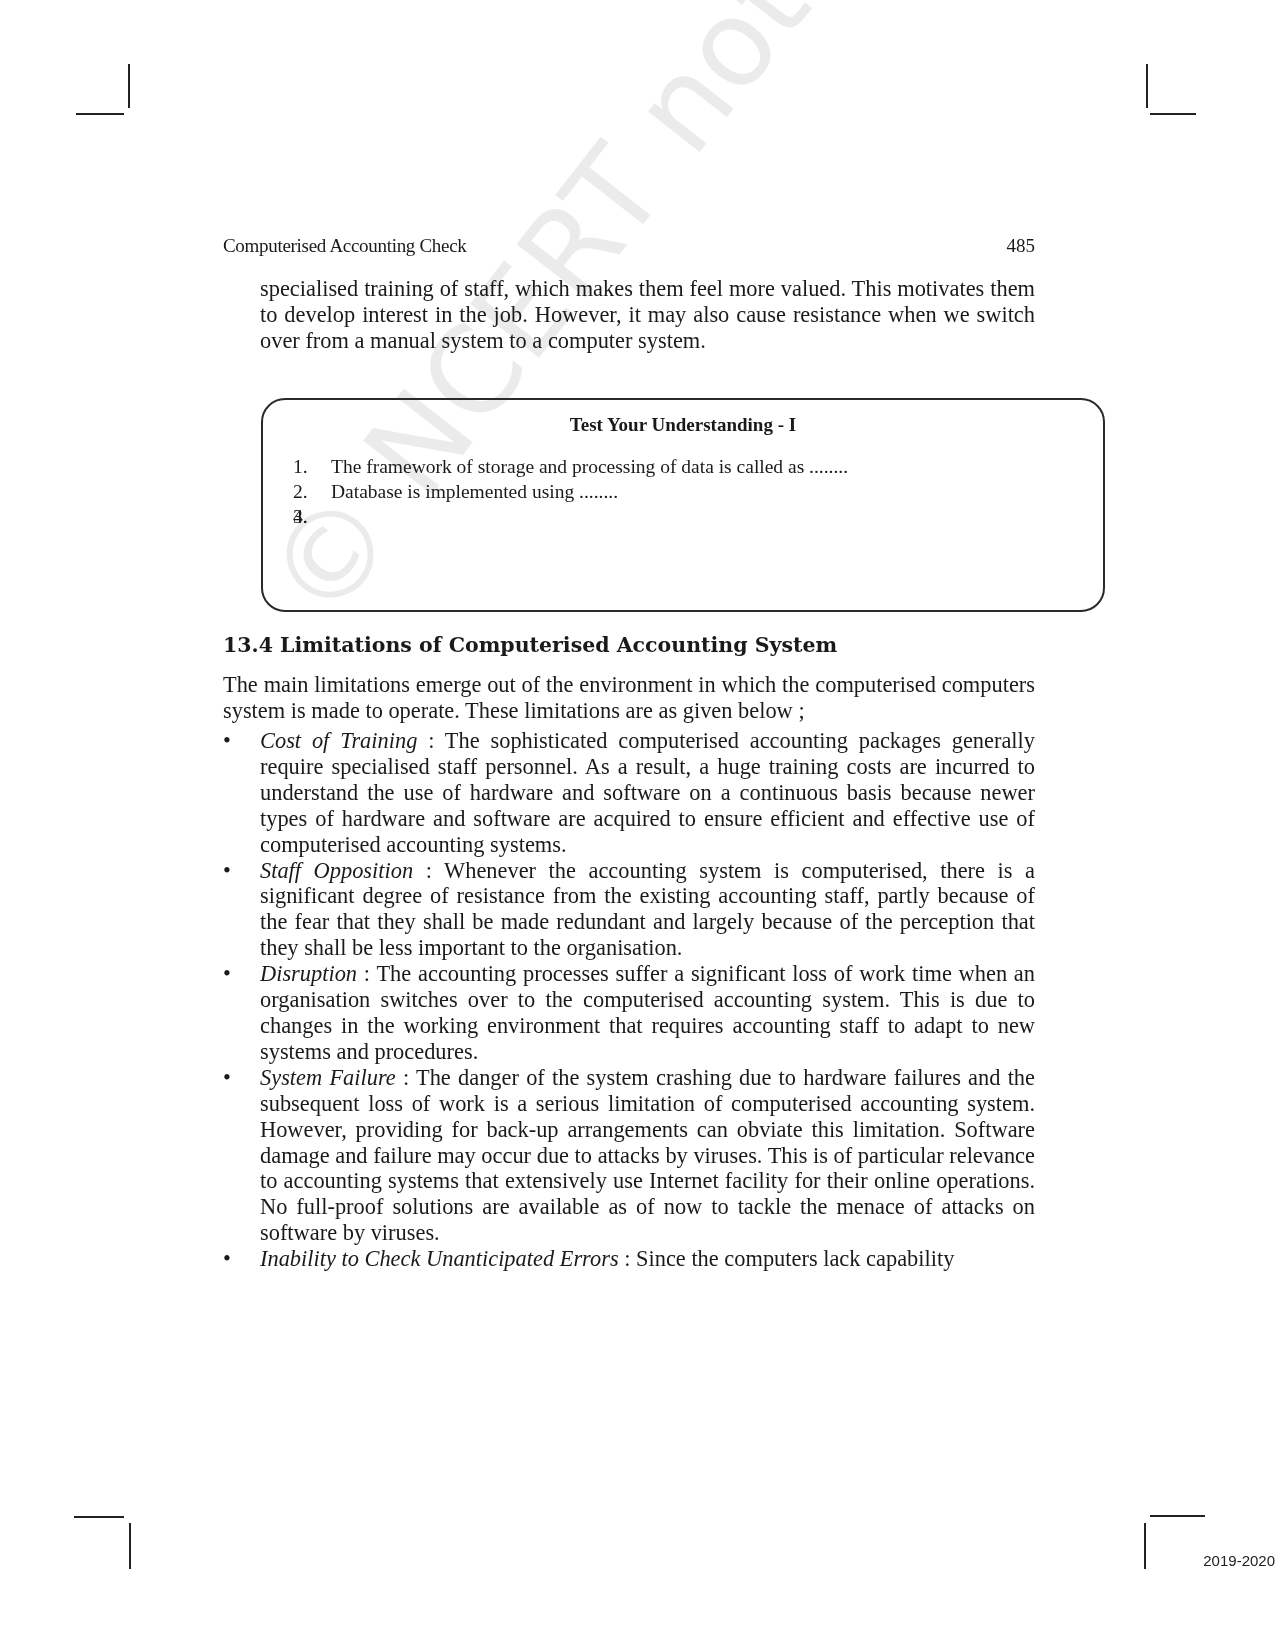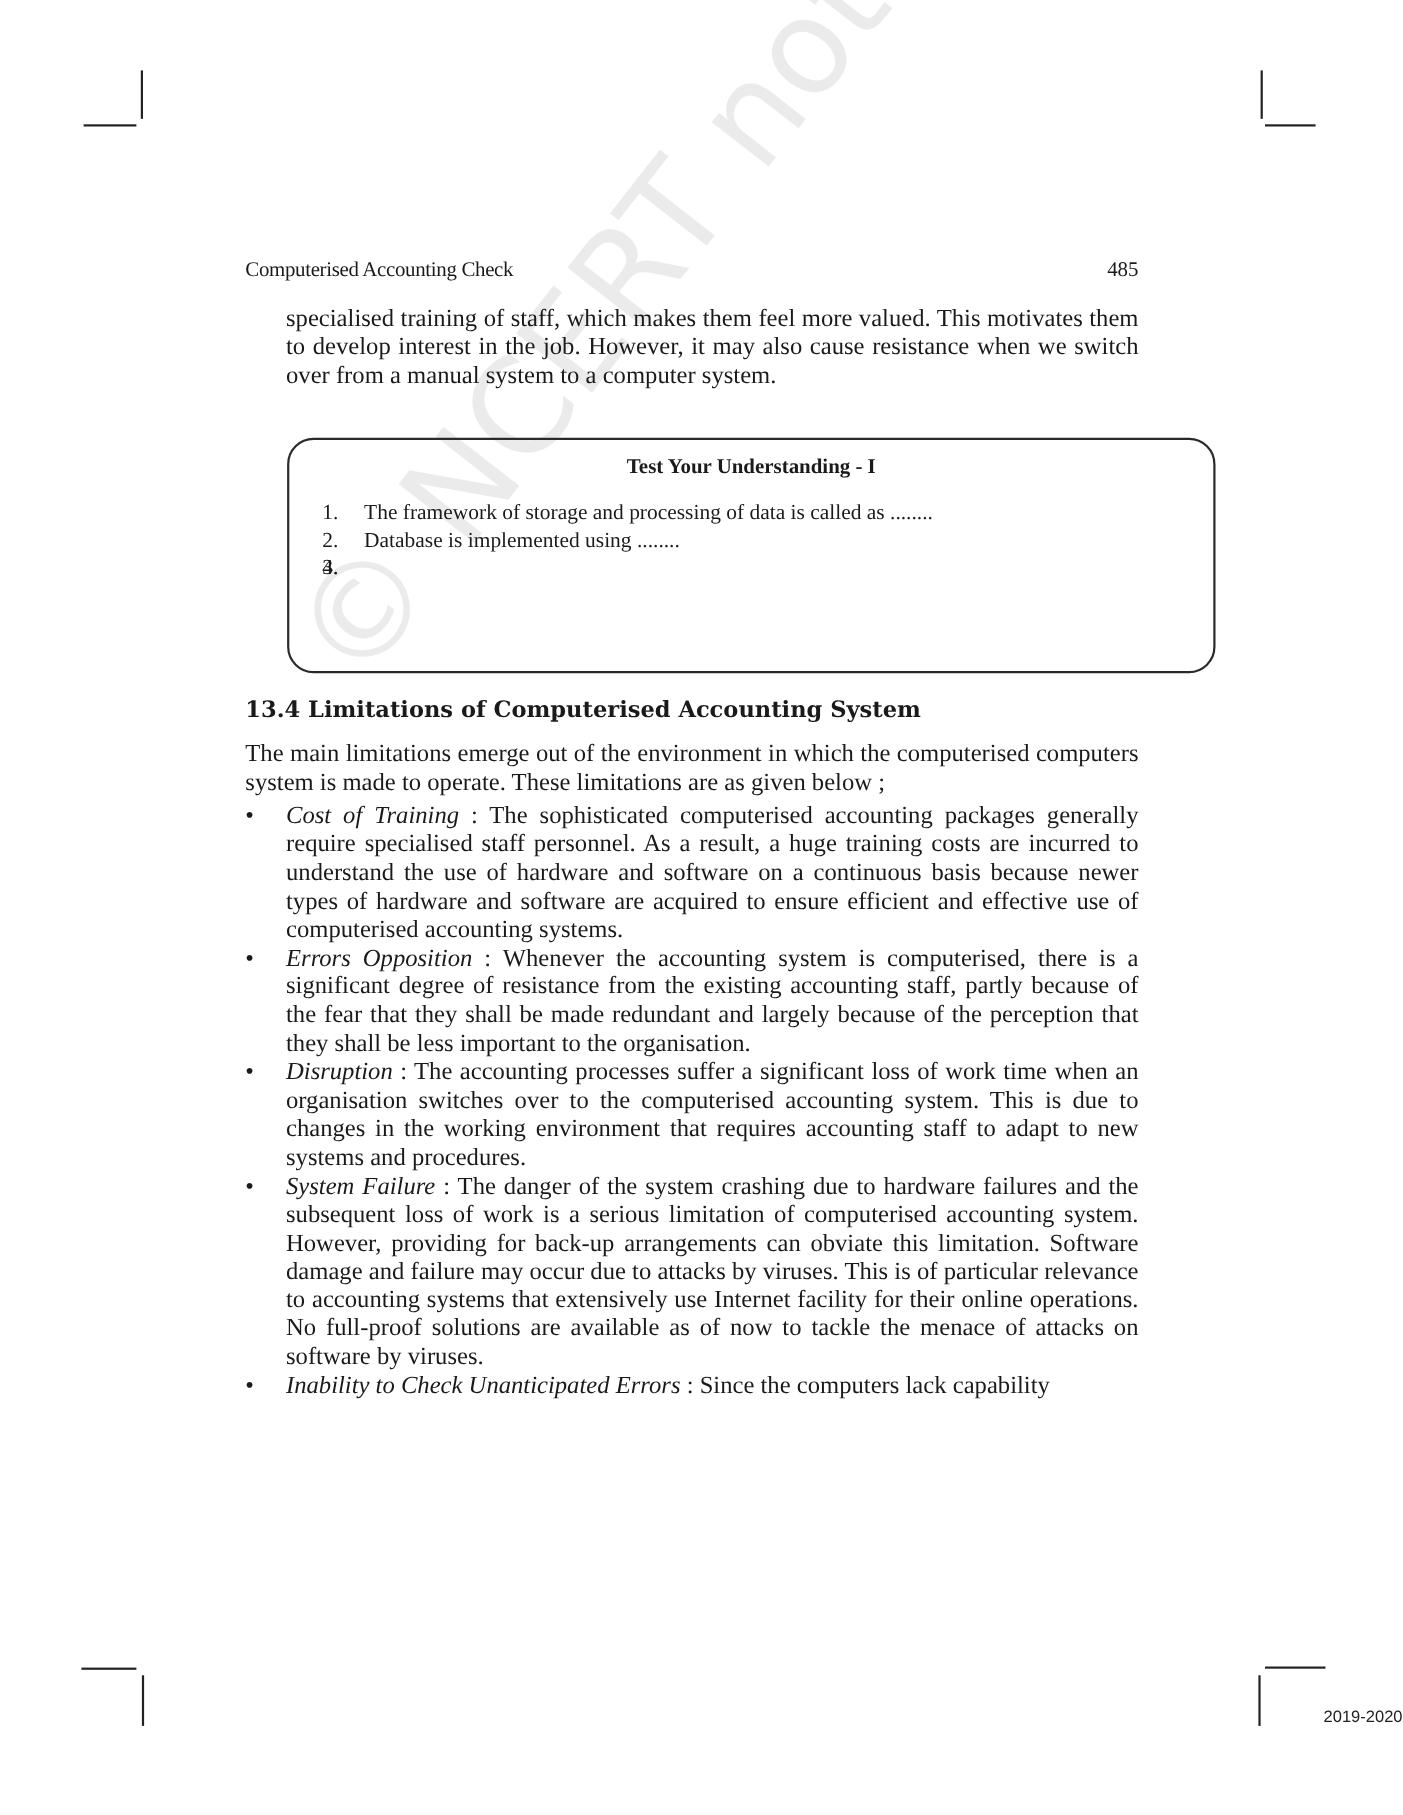--- a/index.html
+++ b/index.html
@@ -66,19 +66,19 @@
     <li><span class="num">4.</span></li>
   </ol>
 </div>
 
 <div class="section-heading">13.4 Limitations of Computerised Accounting System</div>
 
 <div class="body-text" style="top:672px;">The main limitations emerge out of the environment in which the computerised computers system is made to operate. These limitations are as given below ;</div>
 
 <ul class="bullets">
   <li><span class="dot">•</span><em>Cost of Training</em><span> : </span><span>The sophisticated computerised accounting packages generally require specialised staff personnel. As a result, a huge training costs are incurred to understand the use of hardware and software on a continuous basis because newer types of hardware and software are acquired to ensure efficient and effective use of computerised accounting systems.</span></li>
-  <li><span class="dot">•</span><em>Errors Opposition</em><span> : </span><span>Whenever the accounting system is computerised, there is a significant degree of resistance from the existing accounting staff, partly because of the fear that they shall be made redundant and largely because of the perception that they shall be less important to the organisation.</span></li>
+  <li><span class="dot">•</span><em>Staff Opposition</em><span> : </span><span>Whenever the accounting system is computerised, there is a significant degree of resistance from the existing accounting staff, partly because of the fear that they shall be made redundant and largely because of the perception that they shall be less important to the organisation.</span></li>
   <li><span class="dot">•</span><em>Disruption</em><span> : </span><span>The accounting processes suffer a significant loss of work time when an organisation switches over to the computerised accounting system. This is due to changes in the working environment that requires accounting staff to adapt to new systems and procedures.</span></li>
   <li><span class="dot">•</span><em>System Failure</em><span> : </span><span>The danger of the system crashing due to hardware failures and the subsequent loss of work is a serious limitation of computerised accounting system. However, providing for back-up arrangements can obviate this limitation. Software damage and failure may occur due to attacks by viruses. This is of particular relevance to accounting systems that extensively use Internet facility for their online operations. No full-proof solutions are available as of now to tackle the menace of attacks on software by viruses.</span></li>
   <li><span class="dot">•</span><em>Inability to Check Unanticipated Errors</em><span> : </span><span>Since the computers lack capability</span></li>
 </ul>
 
 <div class="footer">2019-2020</div>
 
 </body></html>

